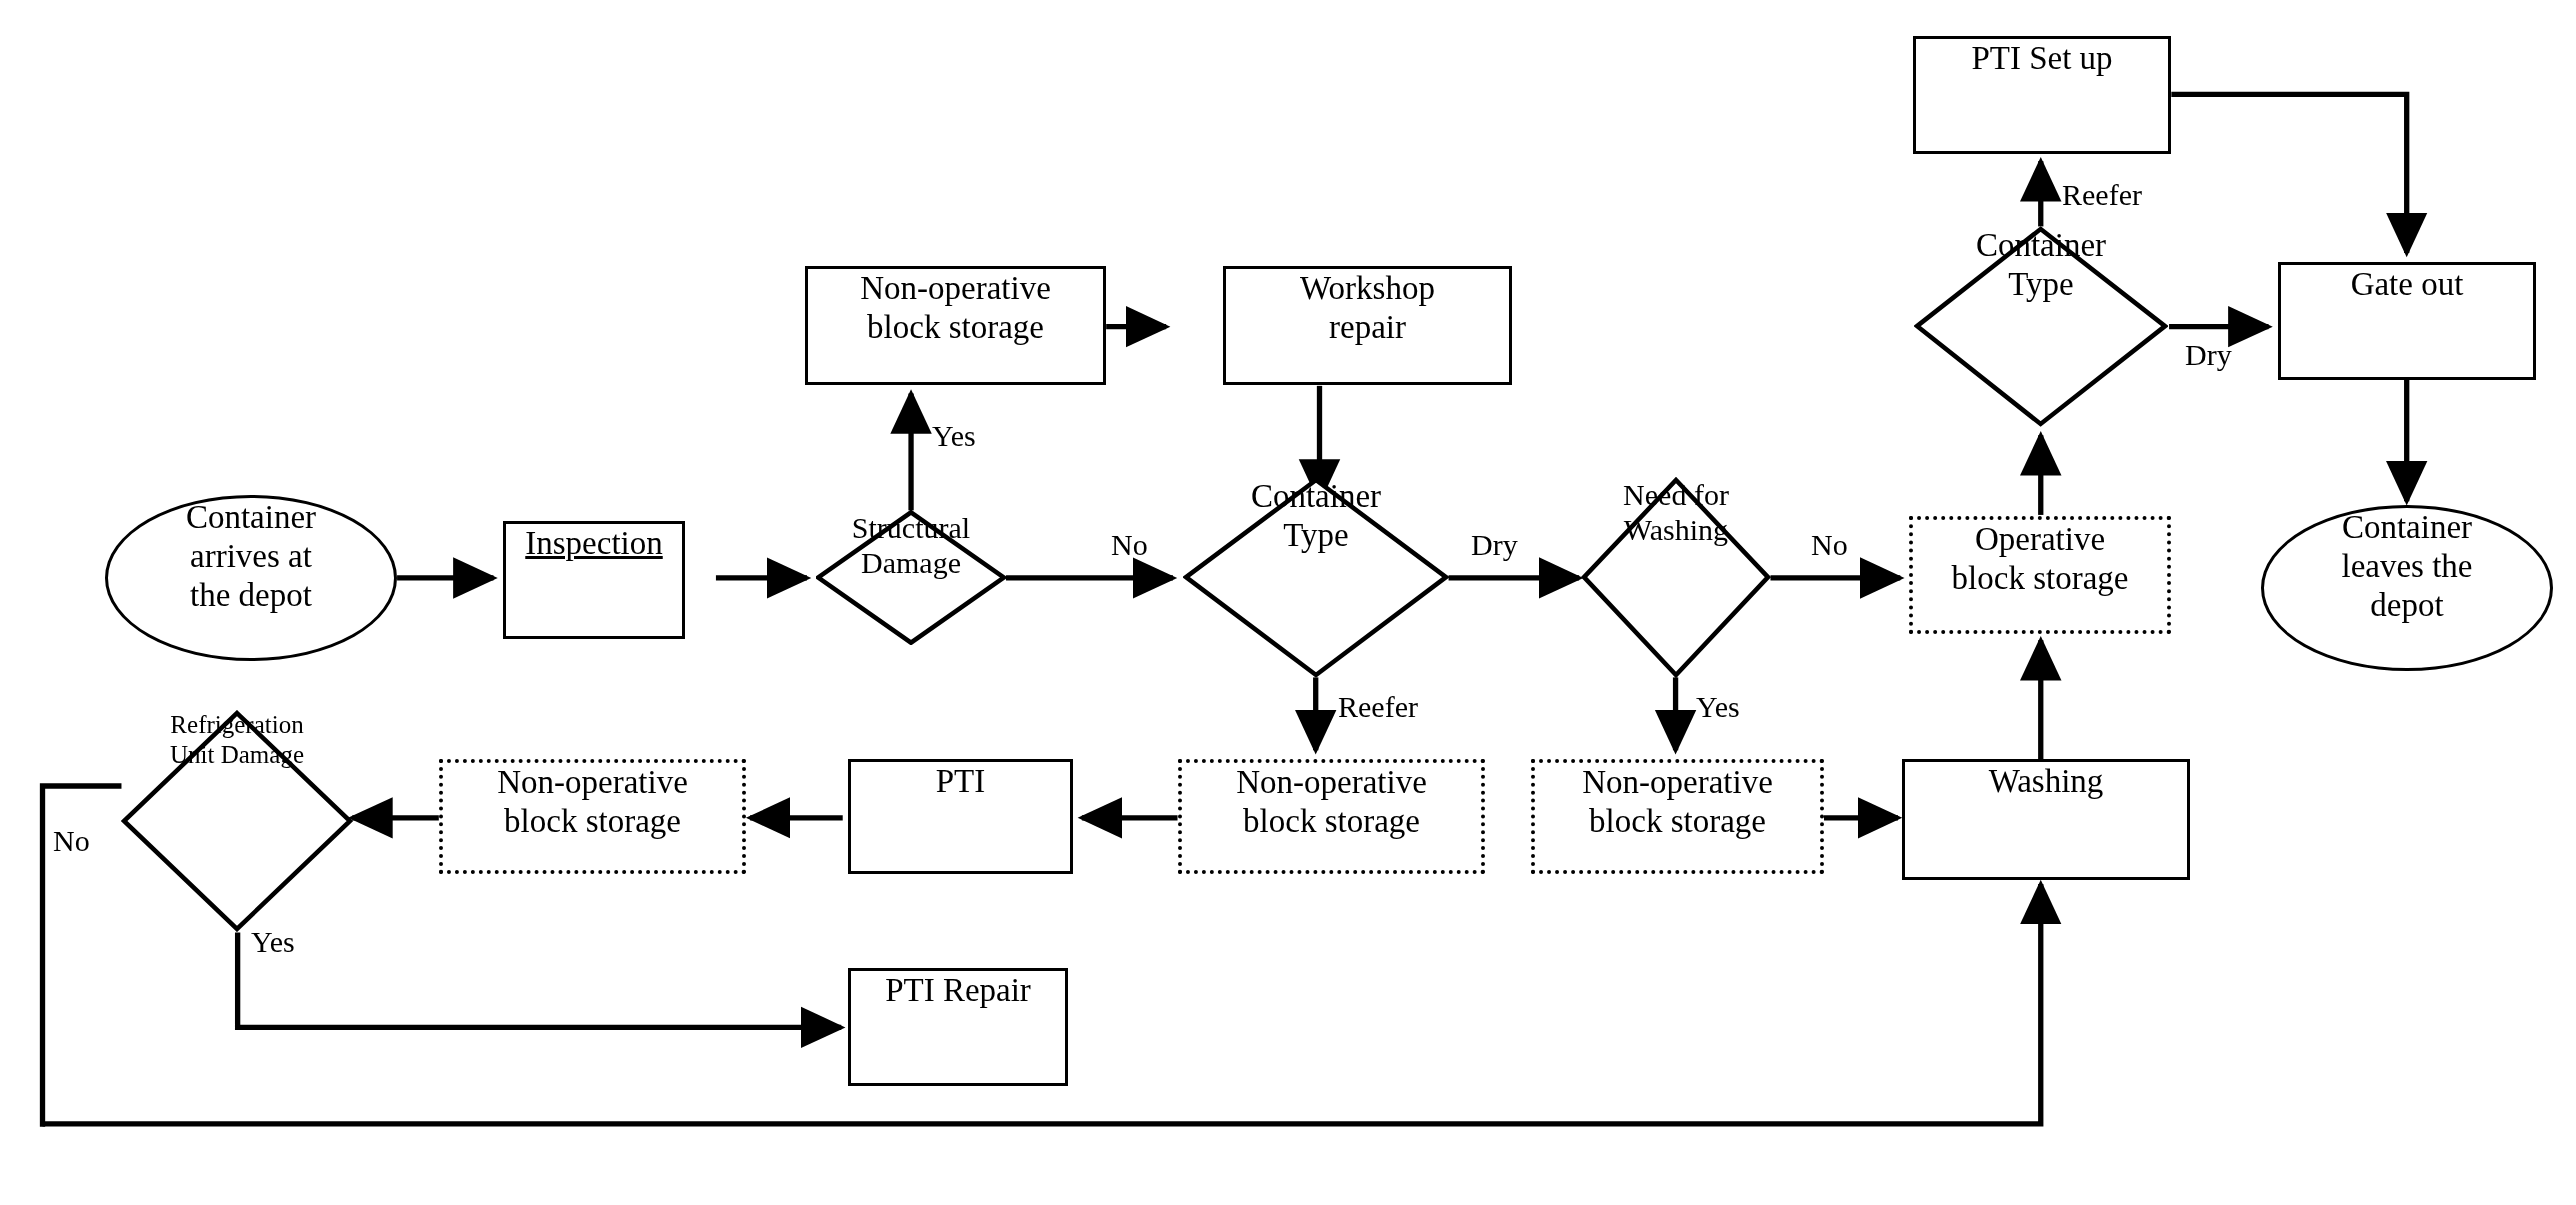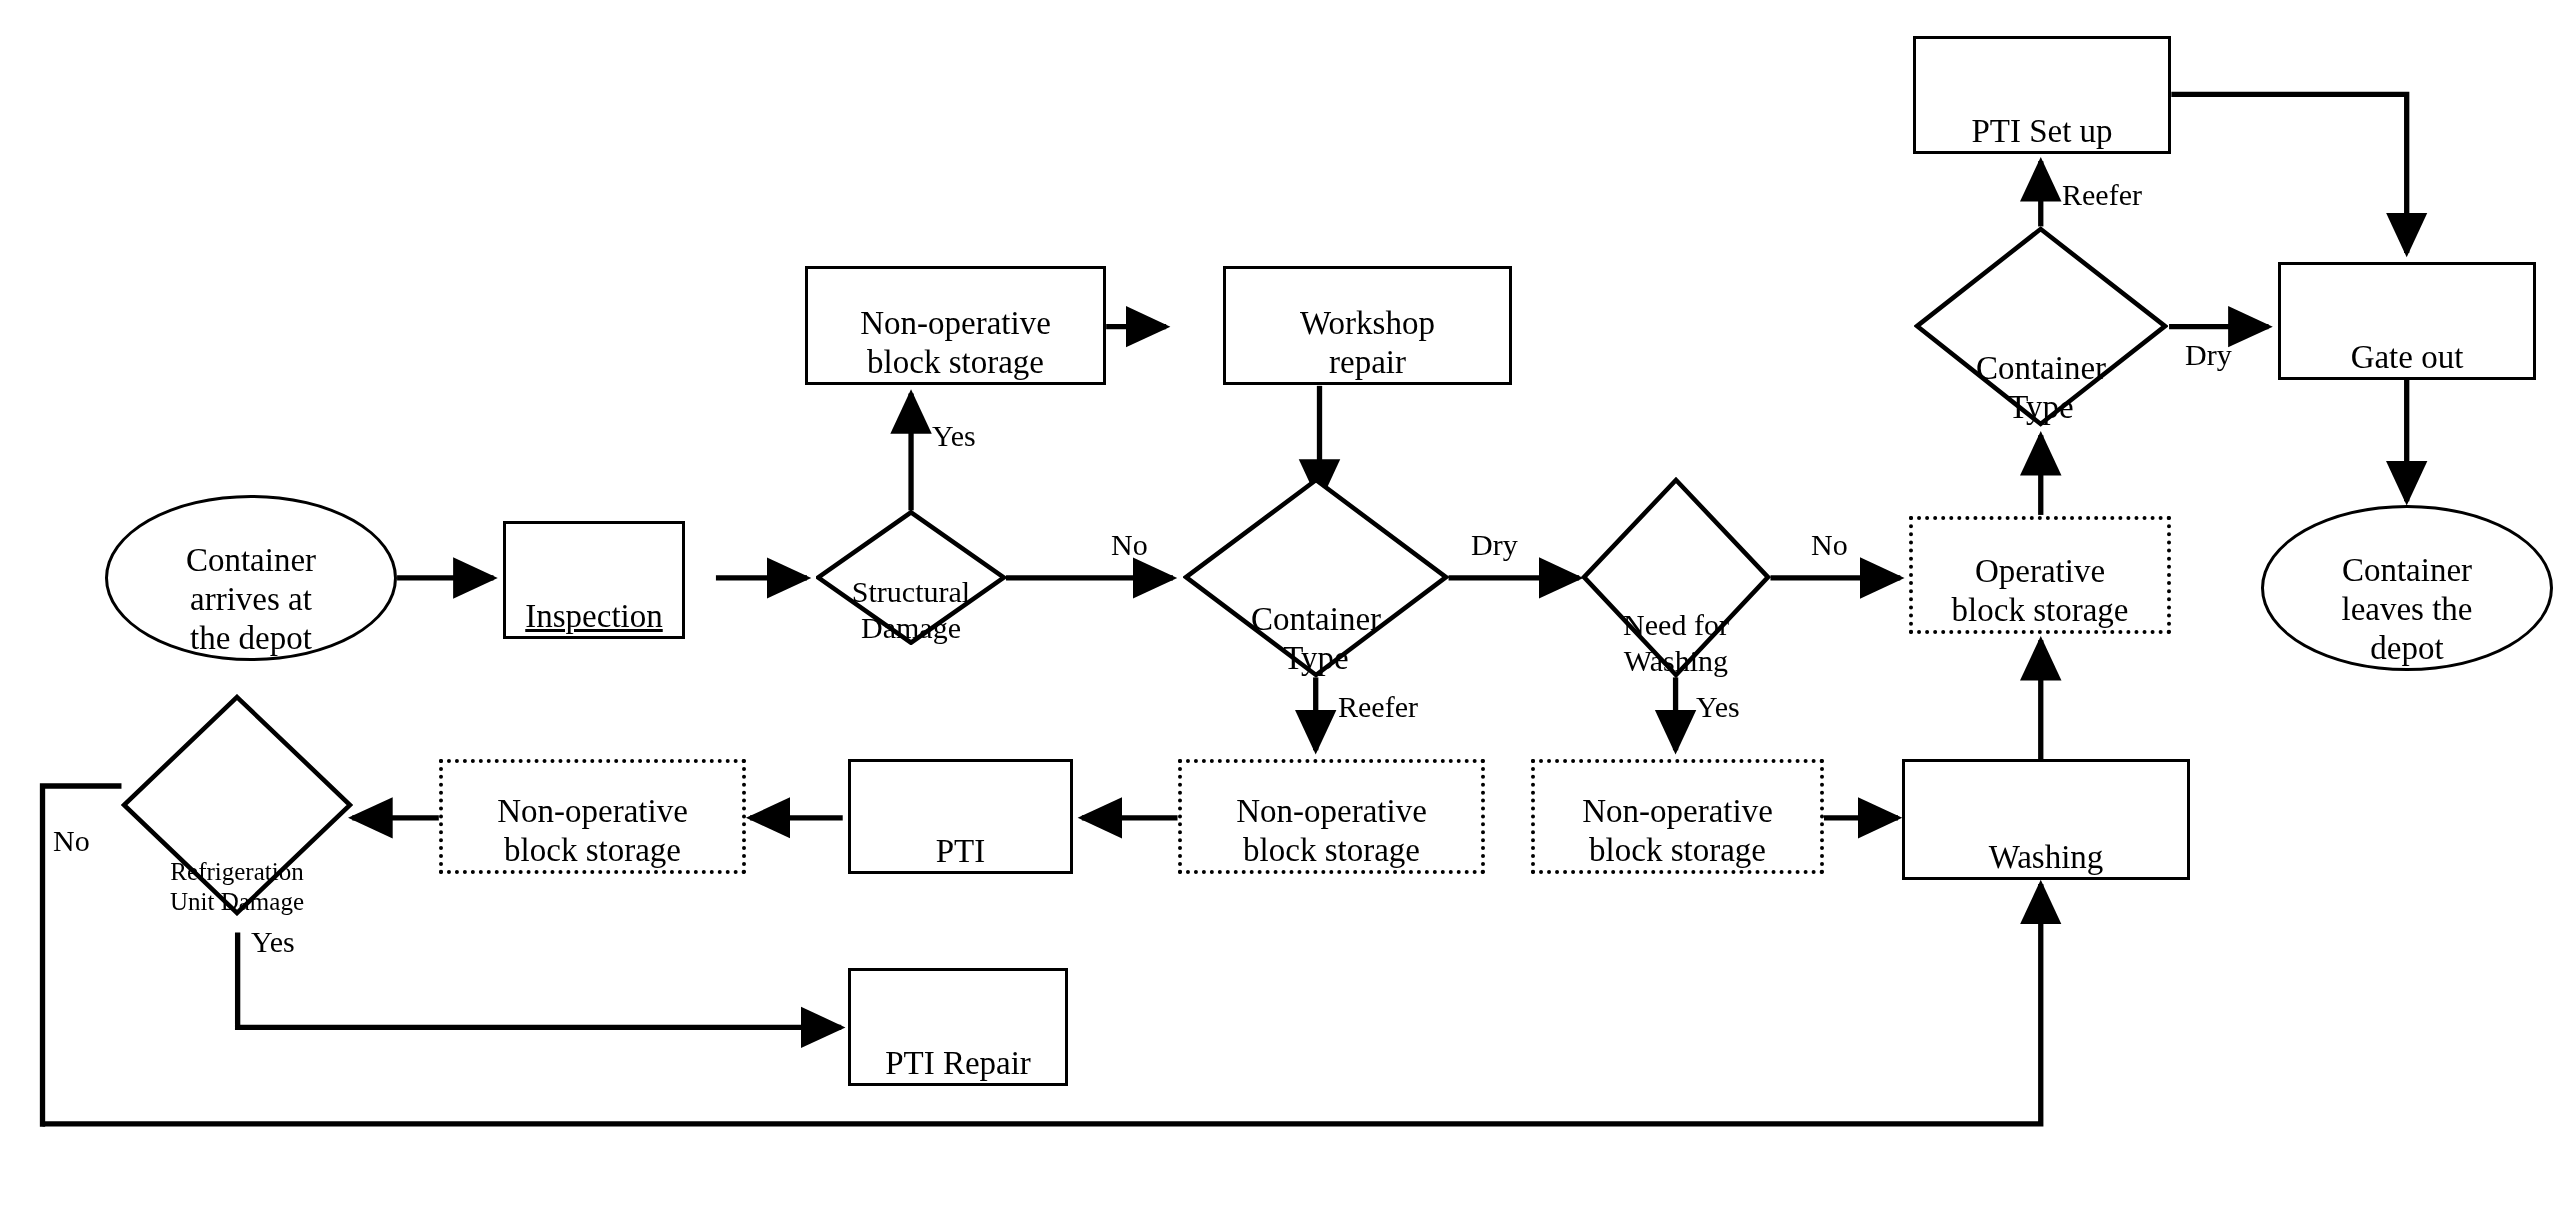--- a/index.html
+++ b/index.html
@@ -1,21 +1,21 @@
 <!DOCTYPE html>
 <html style="font-size:12px"><head>
 <meta charset="utf-8">
 <title>Container Depot Process Flowchart</title>
 <style>
   html,body{margin:0;padding:0;background:#ffffff;}
   body{width:2576px;height:1206px;overflow:hidden;
        font-family:"Liberation Serif","DejaVu Serif",serif;color:#000;}
   #stage{position:relative;width:2576px;height:1206px;background:#fff;}
   svg#wires{position:absolute;left:0;top:0;width:2576px;height:1206px;}
-  .node{position:absolute;display:flex;align-items:flex-end;justify-content:center;
+  .node{position:absolute;display:flex;align-items:flex-start;justify-content:center;
         text-align:center;box-sizing:border-box;background:#fff;z-index:3;
         line-height:1.18;}
   .proc{border:3.8px solid #000;}
   .store{border:4.6px dotted #000;}
   .term{border:3.8px solid #000;border-radius:50%;}
   .dia{background:transparent;border:none;}
   .dia .diashape{position:absolute;left:0;top:0;width:100%;height:100%;}
   .dia .dlabel{position:relative;z-index:2;width:78%;text-align:center;}
   .elabel{position:absolute;z-index:4;background:transparent;white-space:nowrap;text-align:center;}
   .t44{font-size:33px;}
@@ -105,21 +105,21 @@
 
   <div class="node proc t44" style="left:848px;top:759px;width:225px;height:115px;">
     <span style="white-space:pre-line">PTI</span>
   </div>
 
   <div class="node store t44" style="left:439px;top:759px;width:307px;height:115px;">
     <span style="white-space:pre-line">Non-operative
 block storage</span>
   </div>
 
-  <div class="node dia t33" style="left:121px;top:694px;width:232px;height:222px;">
+  <div class="node dia t33" style="left:121px;top:710px;width:232px;height:222px;">
     <svg class="diashape" viewBox="0 0 306 292" preserveAspectRatio="none">
       <polygon points="153,4 302,146 153,288 4,146" fill="#fff" stroke="#000" stroke-width="6"></polygon>
     </svg>
     <span class="dlabel" style="white-space:pre-line;width:96%">Refrigeration
 Unit Damage</span>
   </div>
 
   <div class="node proc t44" style="left:848px;top:968px;width:220px;height:118px;">
     <span style="white-space:pre-line">PTI Repair</span>
   </div>

